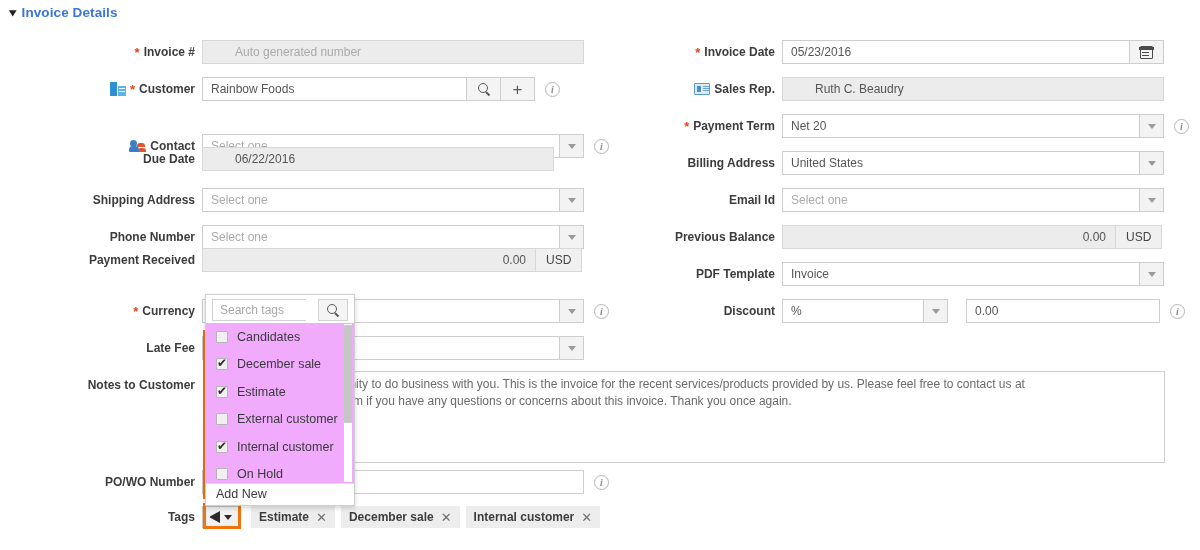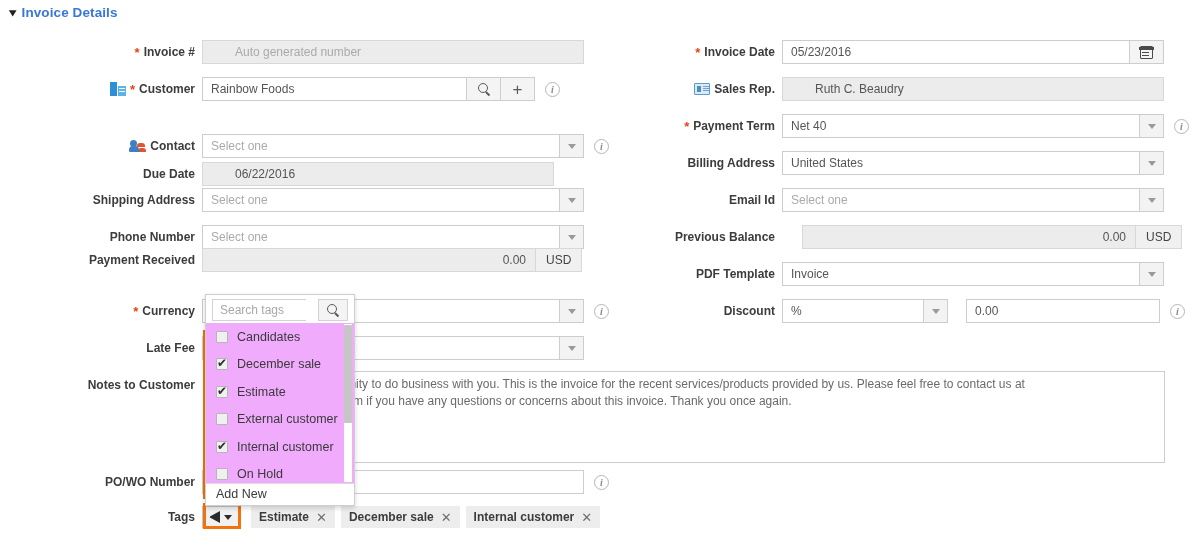--- a/index.html
+++ b/index.html
@@ -251,21 +251,21 @@
     </div>
     <div class="grp">
       <div class="field ph" style="width:358px;">Select one</div>
       <div class="caret-box">
           <i></i>
         </div>
     </div>
     <div class="info">i</div>
   </div>
 
-  <div class="row" style="left:0; top:162px;">
+  <div class="row" style="left:0; top:147px;">
     <div class="lbl" style="width:202px;">
       <span>Due Date</span>
     </div>
     <div class="field ro" style="width:352px;">06/22/2016</div>
   </div>
 
   <div class="row" style="left:0; top:188px;">
     <div class="lbl" style="width:202px;">
       <span>Shipping Address</span>
     </div>
@@ -358,21 +358,21 @@
     </div>
     <div class="field ro" style="width:382px;">Ruth C. Beaudry</div>
   </div>
 
   <div class="row" style="left:580px; top:114px;">
     <div class="lbl" style="width:202px;">
       <span class="req">*</span>
       <span>Payment Term</span>
     </div>
     <div class="grp">
-      <div class="field" style="width:358px;">Net 40</div>
+      <div class="field" style="width:358px;">Net 20</div>
       <div class="caret-box">
           <i></i>
         </div>
     </div>
     <div class="info">i</div>
   </div>
 
   <div class="row" style="left:580px; top:151px;">
     <div class="lbl" style="width:202px;">
       <span>Billing Address</span>
@@ -390,21 +390,21 @@
       <span>Email Id</span>
     </div>
     <div class="grp">
       <div class="field ph" style="width:358px;">Select one</div>
       <div class="caret-box">
           <i></i>
         </div>
     </div>
   </div>
 
-  <div class="row" style="left:580px; top:225px;gap:20px;">
+  <div class="row" style="left:580px; top:225px;">
     <div class="lbl" style="width:202px;">
       <span>Previous Balance</span>
     </div>
     <div class="grp">
       <div class="field ro num" style="width:334px;">0.00</div>
       <div class="unit-box">USD</div>
     </div>
   </div>
 
   <div class="row" style="left:580px; top:262px;">

